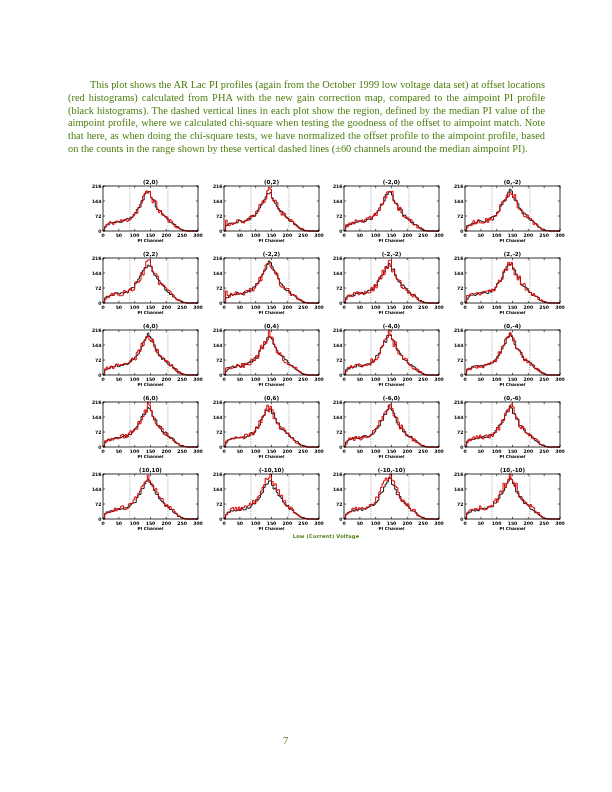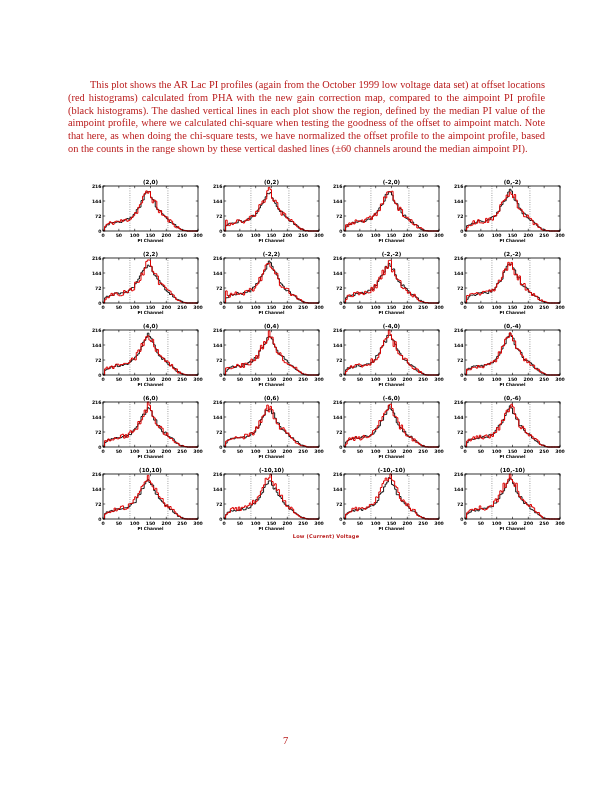--- a/index.html
+++ b/index.html
@@ -1,20 +1,20 @@
 <!DOCTYPE html>
 <html><head>
 <meta charset="utf-8">
 <style>
   html,body{margin:0;padding:0;background:#ffffff;}
   .page{
     position:relative;
     width:612px;height:792px;
     background:#ffffff;
-    color:#b91c1c;
+    color:#4d7c0f;
     font-family:"Liberation Serif",serif;
     overflow:hidden;
   }
   .paragraph{
     position:absolute;
     left:68px;top:69px;width:477px;
     font-size:10.4px;
     line-height:12.65px;
     text-align:justify;
     text-indent:22px;

